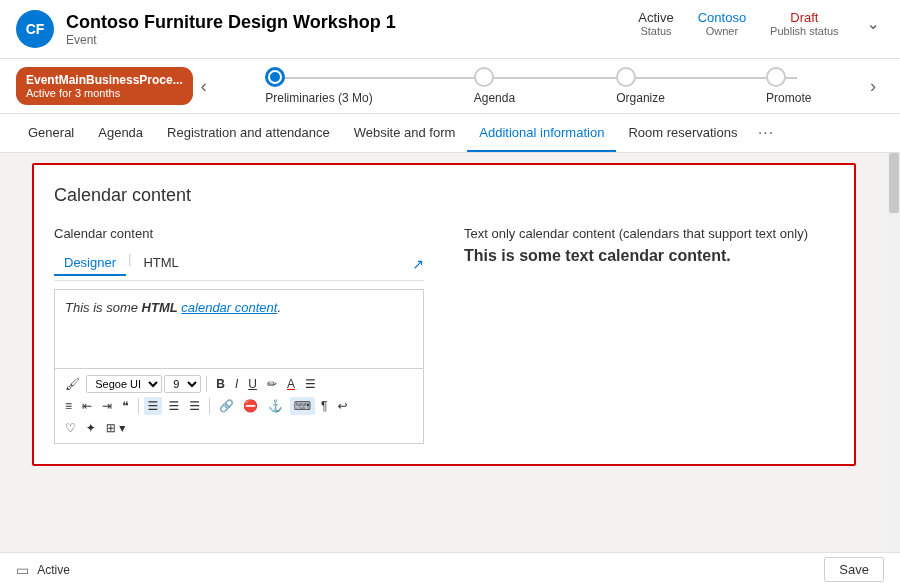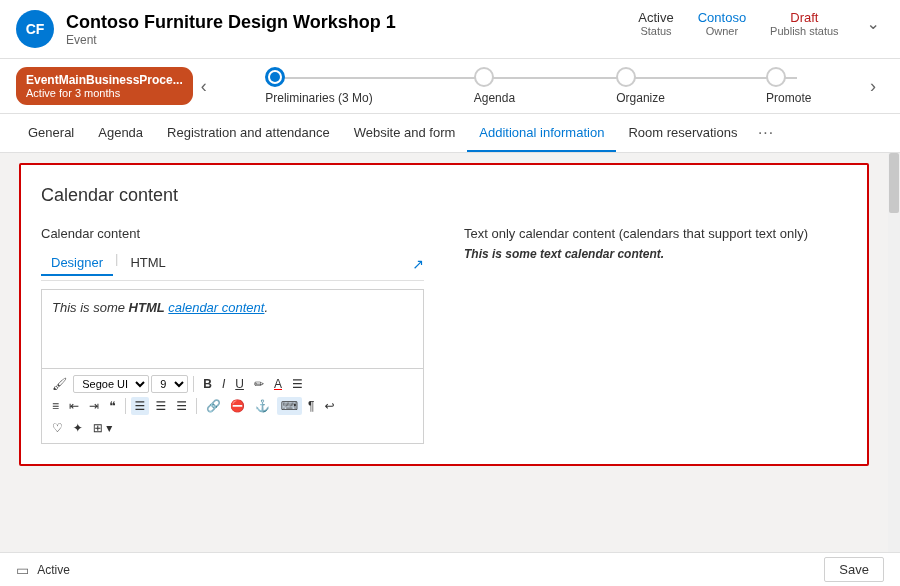--- a/index.html
+++ b/index.html
@@ -37,33 +37,33 @@
     .process-badge-title { font-weight: 600; font-size: 12px; }
     .process-badge-sub { font-size: 11px; }
 
     
     .tabs { background: #fff; display: flex; align-items: center; border-bottom: 1px solid #e0e0e0; padding: 0 16px; }
     .tab { padding: 10px 12px; font-size: 13px; color: #333; cursor: pointer; border-bottom: 2px solid transparent; white-space: nowrap; }
     .tab.active { color: #0078d4; border-bottom: 2px solid #0078d4; font-weight: 500; }
     .tab-more { padding: 10px 8px; color: #666; cursor: pointer; font-size: 16px; }
 
     
-    .main { flex: 1; overflow-y: auto; padding: 10px 19px; background: #f3f2f1; position: relative; }
+    .main { flex: 1; overflow-y: auto; padding: 10px 32px; background: #f3f2f1; position: relative; }
     .scrollbar-track { position: absolute; right: 0; top: 0; bottom: 0; width: 12px; background: #f0f0f0; }
     .scrollbar-thumb { position: absolute; right: 1px; top: 0; width: 10px; height: 60px; background: #c8c8c8; border-radius: 2px; }
 
     
     .card { background: #fff; border: 2px solid #d00000; border-radius: 2px; padding: 20px; margin-right: 12px; }
     .card-title { font-size: 18px; font-weight: 400; color: #333; margin-bottom: 20px; }
     .card-content { display: flex; gap: 40px; }
     .card-left { flex: 1; }
     .card-right { flex: 1; }
     .section-label { font-size: 13px; color: #333; margin-bottom: 10px; }
     .section-right-label { font-size: 13px; color: #333; }
-    .section-right-value { font-size: 12px; font-weight: 600; color: #333; margin-top: 6px; font-style: italic; }
+    .section-right-value { font-size: 16px; font-weight: 600; color: #333; margin-top: 6px; }
 
     
     .editor-tabs { display: flex; align-items: center; gap: 8px; margin-bottom: 8px; border-bottom: 1px solid #e0e0e0; padding-bottom: 4px; justify-content: space-between; }
     .editor-tab-group { display: flex; gap: 0; }
     .editor-tab { font-size: 13px; padding: 4px 10px; cursor: pointer; color: #333; border-bottom: 2px solid transparent; }
     .editor-tab.active { color: #0078d4; border-bottom: 2px solid #0078d4; }
     .editor-tab-sep { color: #ccc; padding: 0 2px; }
     .editor-expand { color: #0078d4; cursor: pointer; font-size: 14px; }
 
     

